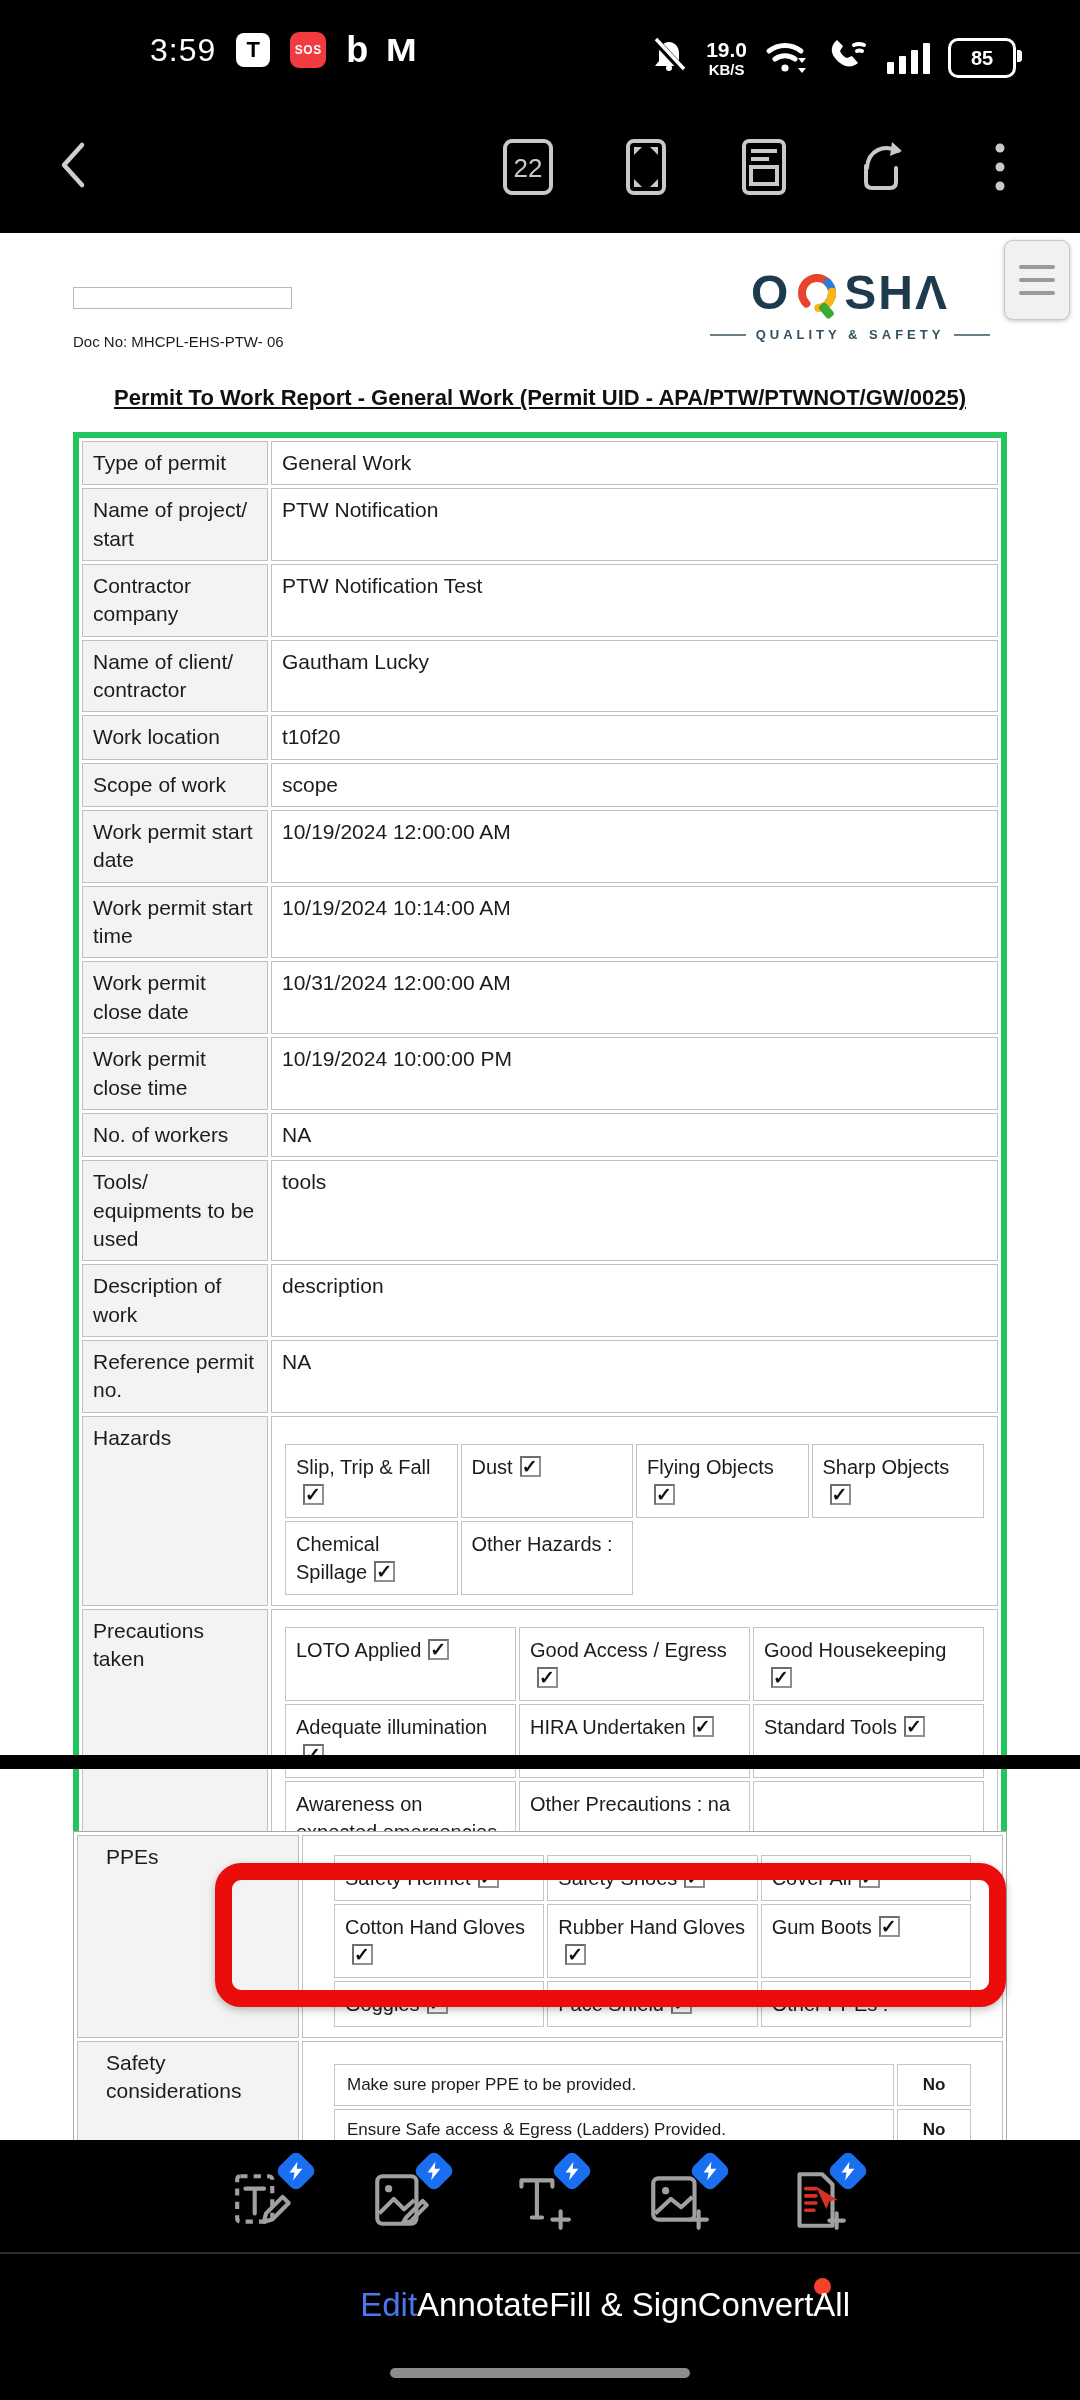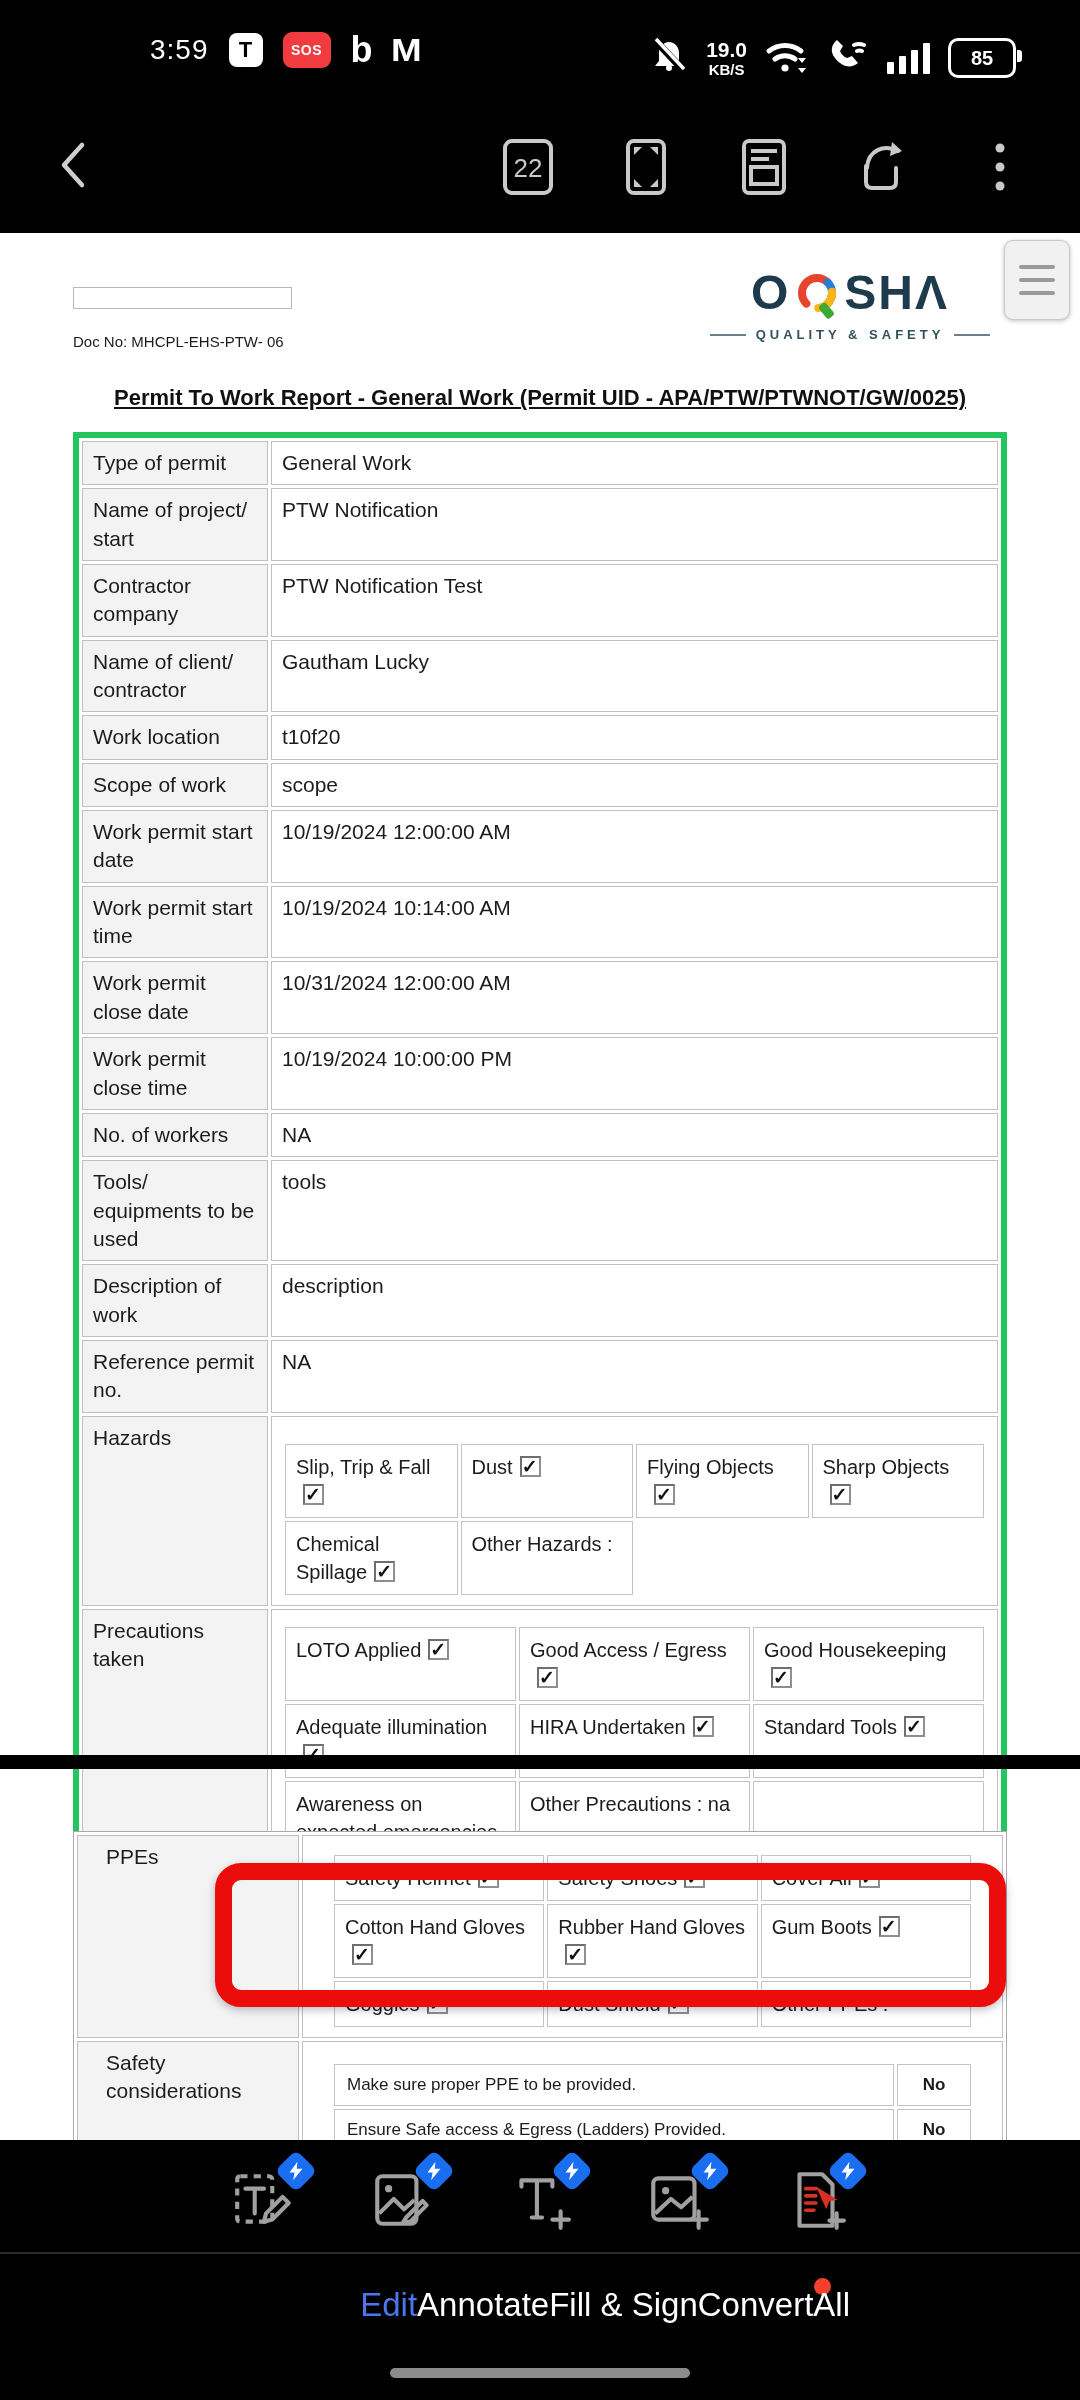--- a/index.html
+++ b/index.html
@@ -4,25 +4,25 @@
 <style>
   html,body{margin:0;padding:0;width:1080px;height:2400px;background:#000;overflow:hidden;
     font-family:"Liberation Sans", sans-serif;}
   .phone{position:relative;width:1080px;height:2400px;background:#000;}
 
   
   .status-bar{position:absolute;top:0;left:0;width:1080px;height:100px;color:#fff;
     display:flex;justify-content:space-between;align-items:center;padding:0 64px 0 150px;box-sizing:border-box;}
   .sb-left{display:flex;align-items:center;gap:20px;}
   .sb-right{display:flex;align-items:center;gap:18px;margin-top:16px;}
-  .sb-time{font-size:28px;font-weight:500;letter-spacing:1px;}
+  .sb-time{font-size:32px;font-weight:500;letter-spacing:1px;}
   .teams-chip{width:34px;height:34px;background:#fff;border-radius:8px;position:relative;
     display:flex;align-items:center;justify-content:center;font-weight:800;color:#000;font-size:22px;}
-  .sos-chip{width:48px;height:36px;background:#f23b3f;border-radius:9px;display:flex;align-items:center;
-    justify-content:center;font-weight:800;color:#fff;font-size:14px;letter-spacing:.5px;}
+  .sos-chip{width:36px;height:36px;background:#f23b3f;border-radius:9px;display:flex;align-items:center;
+    justify-content:center;font-weight:800;color:#fff;font-size:12px;letter-spacing:.5px;}
   .bing-glyph{font-size:36px;font-weight:700;line-height:1;}
   .m-glyph{font-size:32px;font-weight:800;transform:scaleX(1.15);line-height:1;}
   .kbs{display:flex;flex-direction:column;align-items:center;line-height:1;font-weight:700;}
   .kbs .v{font-size:21px;} .kbs .u{font-size:15px;margin-top:2px;}
   .sig-bars{display:flex;align-items:flex-end;gap:5px;height:32px;}
   .sig-bars i{display:block;width:7px;background:#fff;border-radius:1px;}
   .battery{position:relative;width:62px;height:34px;border:3px solid #fff;border-radius:10px;
     display:flex;align-items:center;justify-content:center;font-size:20px;font-weight:600;}
   .battery:after{content:"";position:absolute;right:-9px;top:9px;width:5px;height:12px;background:#fff;border-radius:0 3px 3px 0;}
 
@@ -363,21 +363,21 @@
                     <td style="width: 33.3333%;"><span>Safety Shoes</span><span class="cb"><span>✓</span></span></td>
                     <td style="width: 33.3333%;"><span>Cover All</span><span class="cb"><span>✓</span></span></td>
                   </tr>
                   <tr>
                     <td style="width: 33.3333%;"><span>Cotton Hand Gloves</span><span class="cb"><span>✓</span></span></td>
                     <td style="width: 33.3333%;"><span>Rubber Hand Gloves</span><span class="cb"><span>✓</span></span></td>
                     <td style="width: 33.3333%;"><span>Gum Boots</span><span class="cb"><span>✓</span></span></td>
                   </tr>
                   <tr>
                     <td style="width: 33.3333%;"><span>Goggles</span><span class="cb"><span>✓</span></span></td>
-                    <td style="width: 33.3333%;"><span>Dust Shield</span><span class="cb"><span>✓</span></span></td>
+                    <td style="width: 33.3333%;"><span>Face Shield</span><span class="cb"><span>✓</span></span></td>
                     <td style="width: 33.3333%;"><span>Other PPEs :</span></td>
                   </tr>
                 </tbody>
               </table>
             </td>
           </tr>
           <tr>
             <td class="lbl">Safety considerations</td>
             <td class="val nested">
               <table class="safety">

